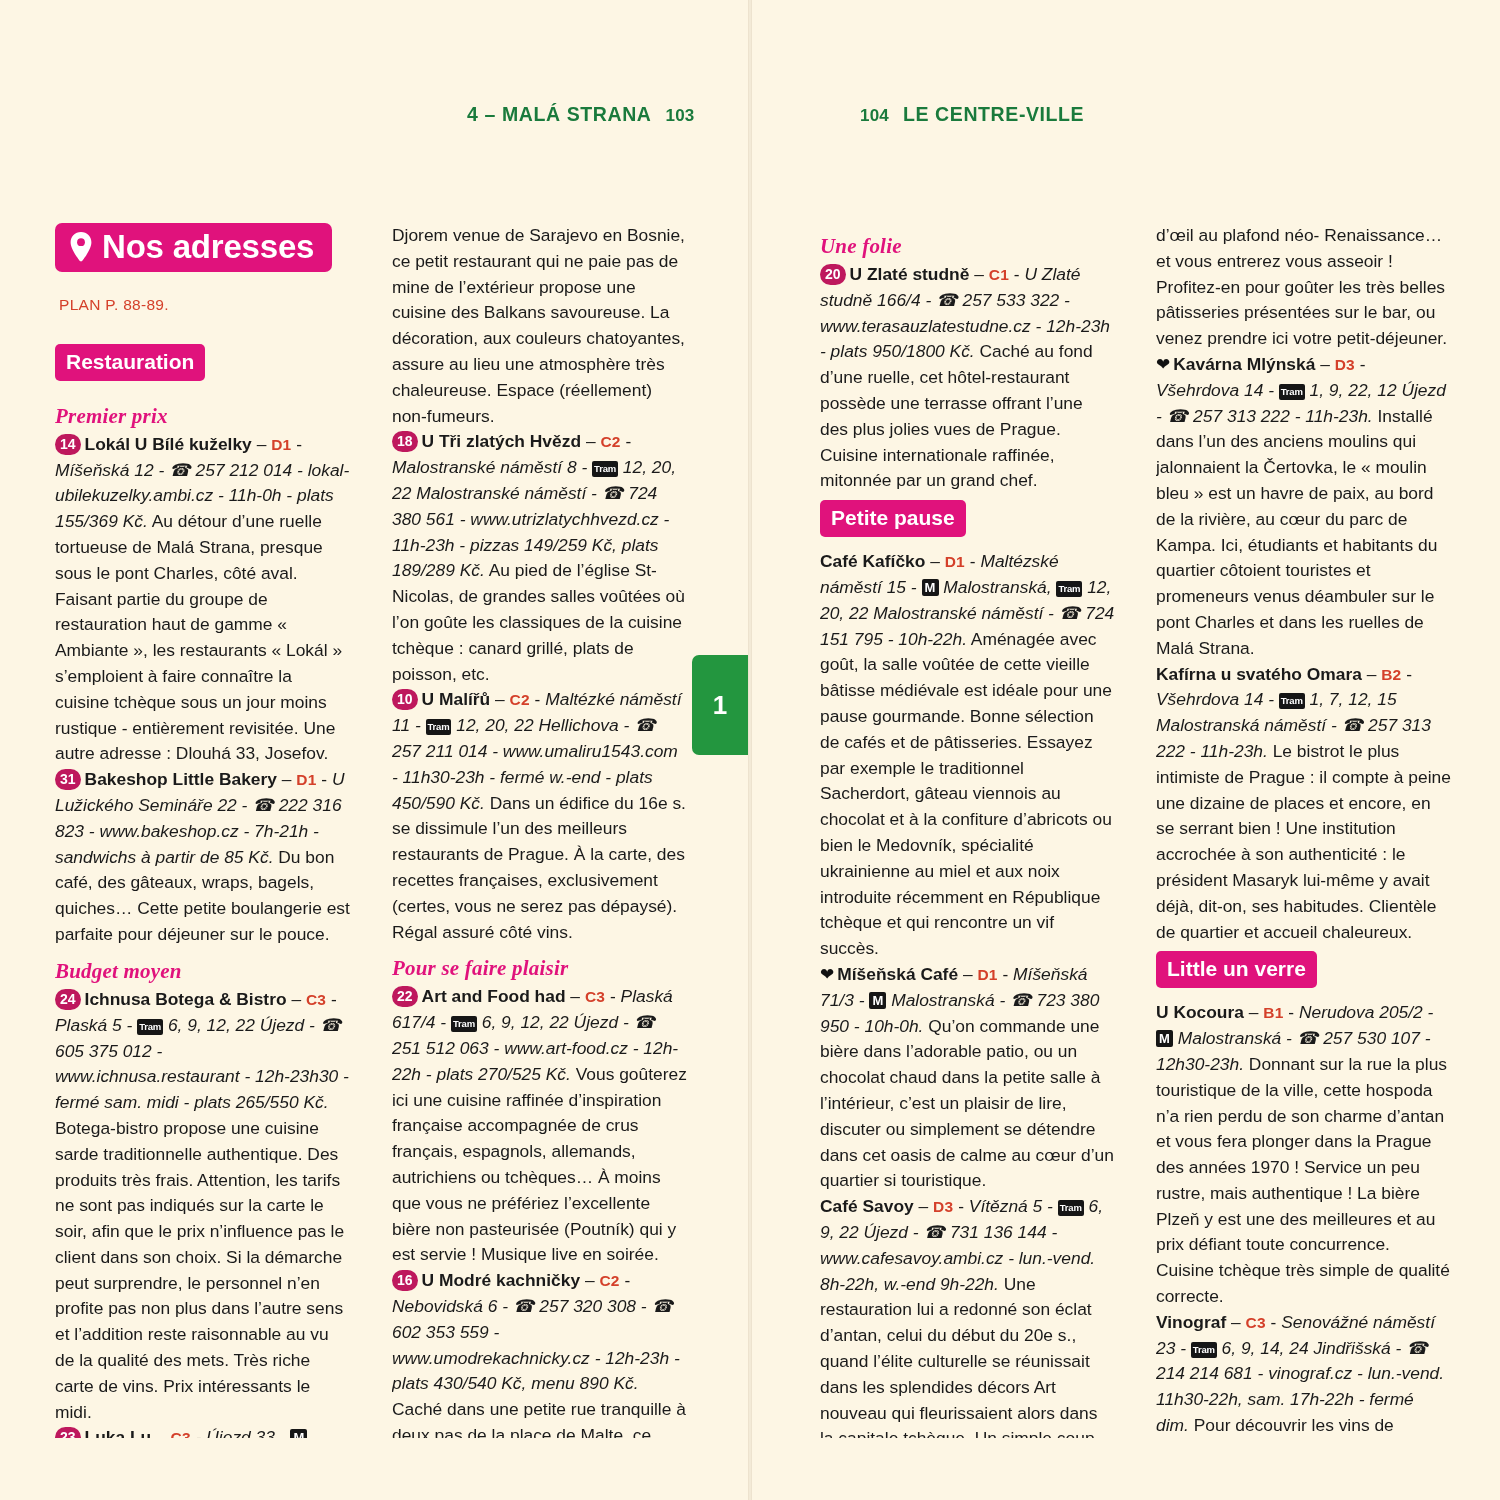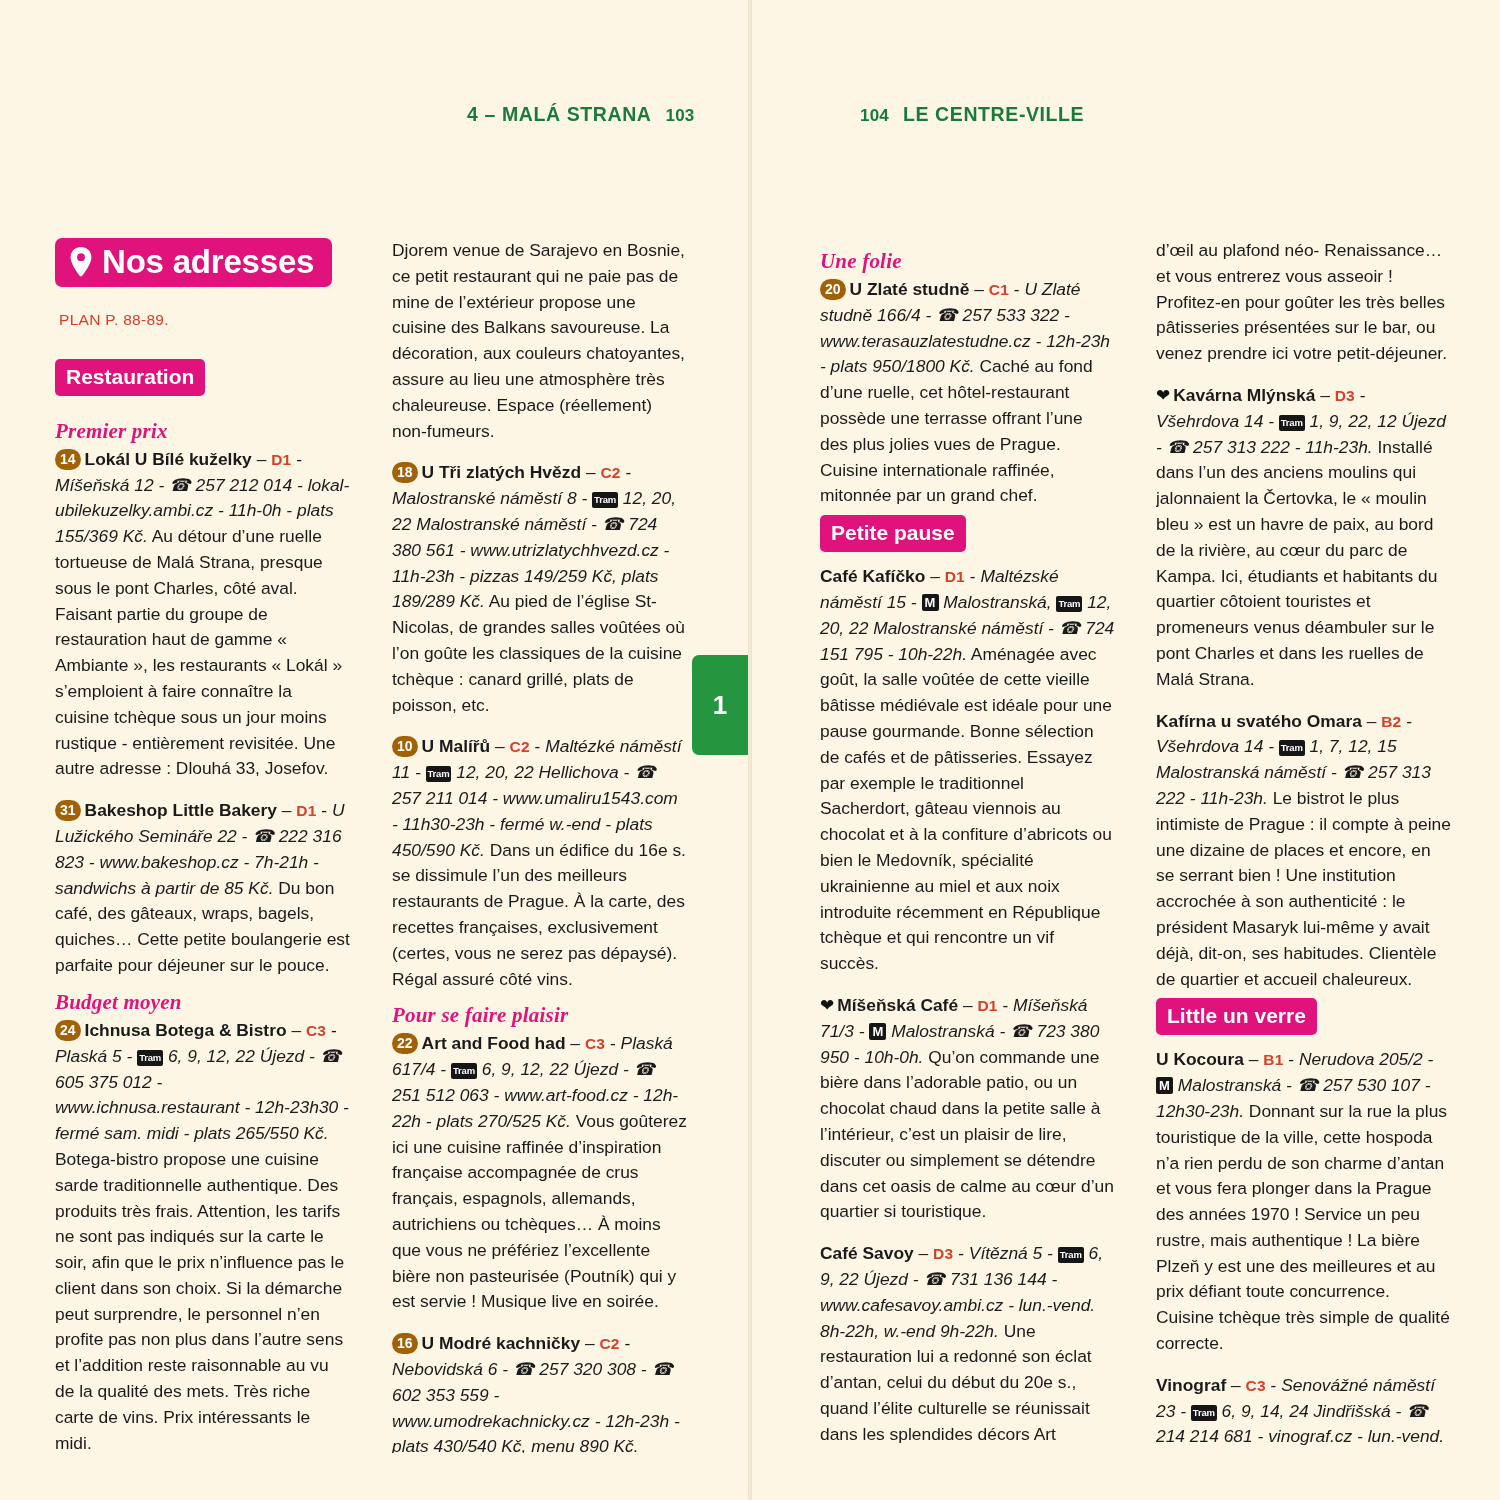--- a/index.html
+++ b/index.html
@@ -26,21 +26,21 @@
     color: #1a7a3c; white-space: nowrap;
   }
   .runhead.left  { left: 467px; }
   .runhead.right { left: 820px; margin-left: 40px; }
   .runhead .folio { color: #1a7a3c; font-weight: bold; font-size: 17px; letter-spacing: .2px; }
   .runhead .ttl { margin: 0 14px; }
 
   
   .cols { position: absolute; left: 0; top: 222px; width: 1500px; }
   .col {
-    position: absolute; top: 16px; width: 295px;
+    position: absolute; top: 1px; width: 295px;
     font-size: 17.4px; line-height: 25.8px;
     text-align: left;
     overflow: hidden; height: 1215px;
   }
   .col.c1 { left: 55px; }
   .col.c2 { left: 392px; }
   .col.c3 { left: 820px; }
   .col.c4 { left: 1156px; }
   
   .col.c2::before, .col.c3::before, .col.c4::before {
@@ -79,25 +79,25 @@
   
   .subhead {
     font-family: "Liberation Serif", serif;
     font-style: italic; font-weight: bold;
     color: #e0127c; font-size: 21px; line-height: 1.1;
     margin: 12px 0 4px 0; letter-spacing: .2px;
   }
 
   
   .entry { margin: 0 0 0 0; text-indent: 0; }
-  .entry + .entry { margin-top: 16px; }
+  .entry + .entry { margin-top: 0px; }
 
   .num {
     display: inline-block; min-width: 25px; height: 21px;
-    background: #a16207; color: #fff; border-radius: 11px;
+    background: #be185d; color: #fff; border-radius: 11px;
     font-size: 14px; font-weight: bold; 
     line-height: 21px; padding: 0 5px; vertical-align: 1px;
     margin-right: 4px;
   }
   .heart { font-size: 17px; color: #111; margin-right: 3px; }
   .name { font-weight: bold; }
   .maprefdash { color: #1a1a1a; }
   .mapref { color: #d4402a; font-weight: bold; font-size: 15.5px; letter-spacing: .2px; }
   .info { font-style: italic; }
   .desc { font-style: normal; }

